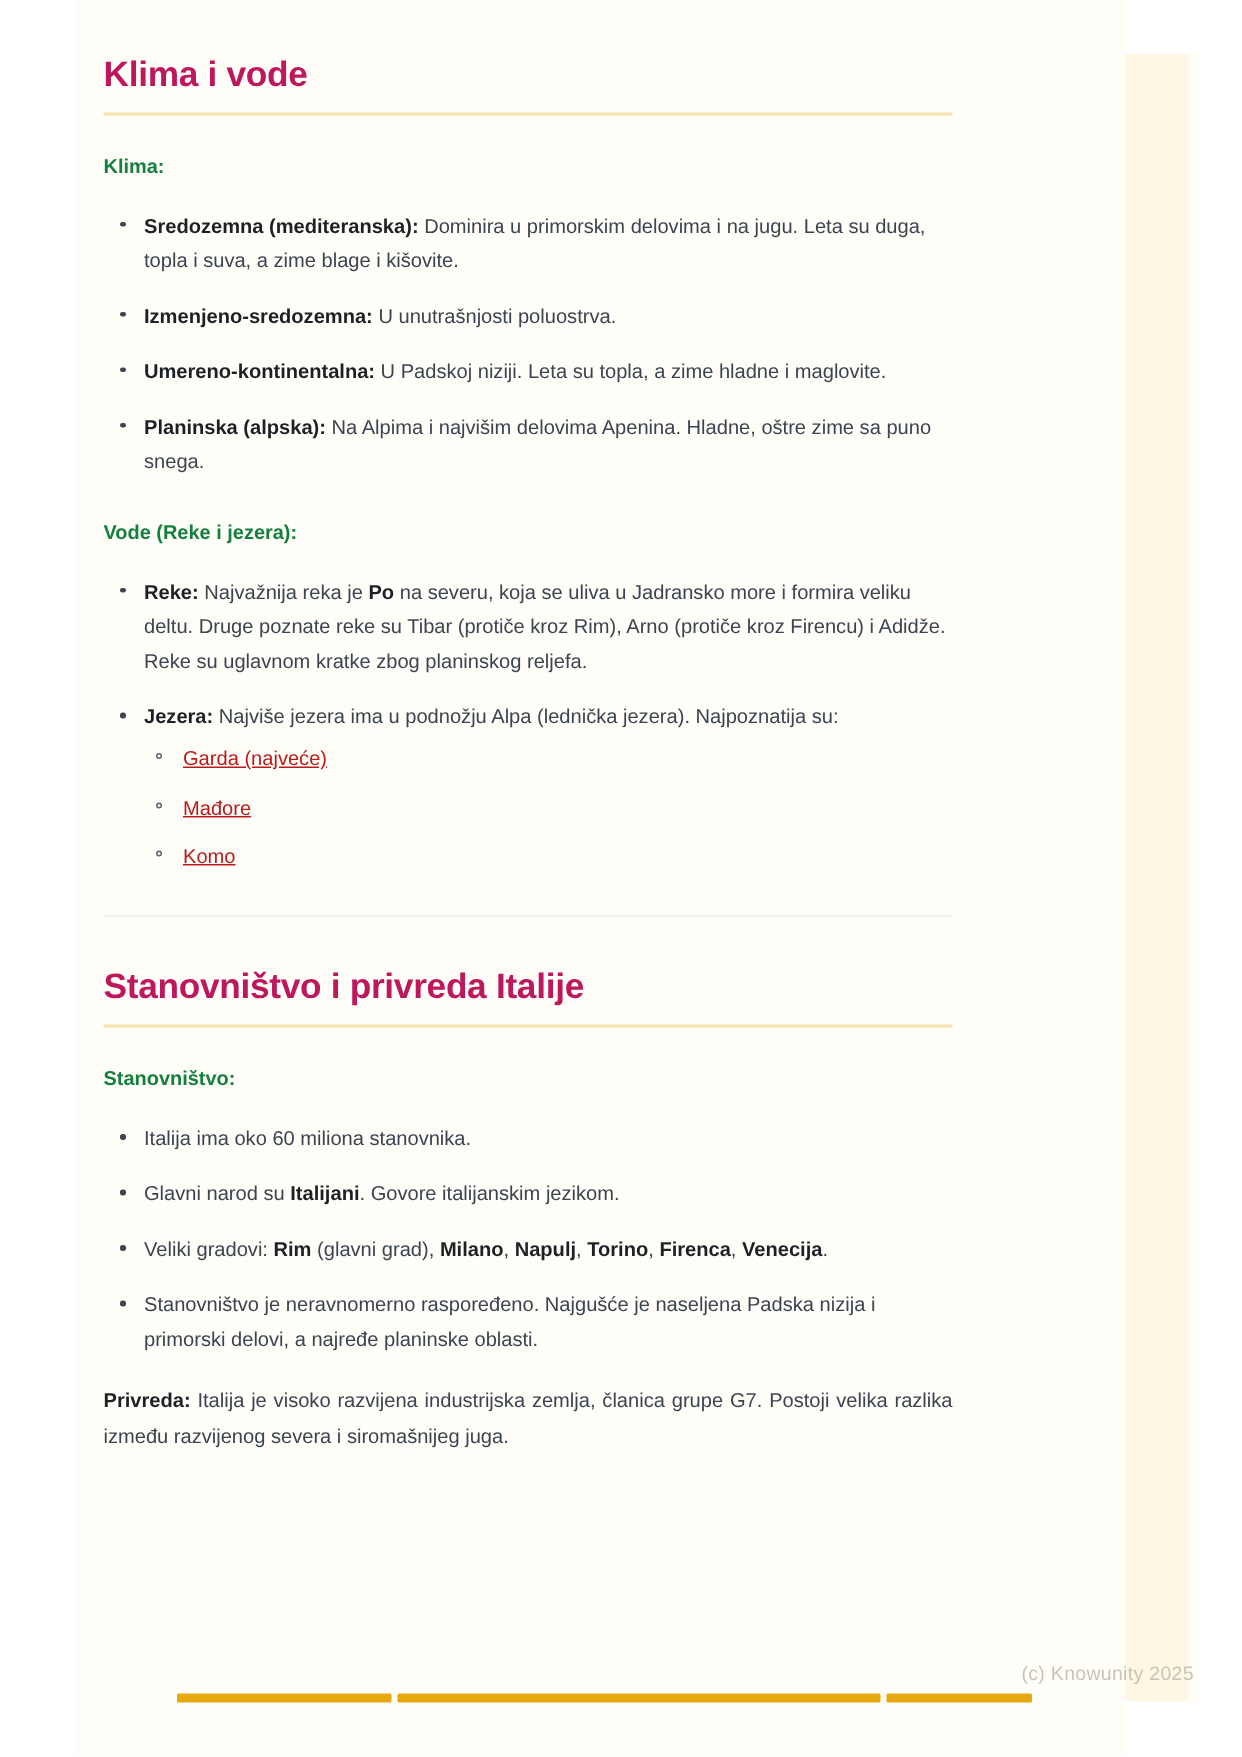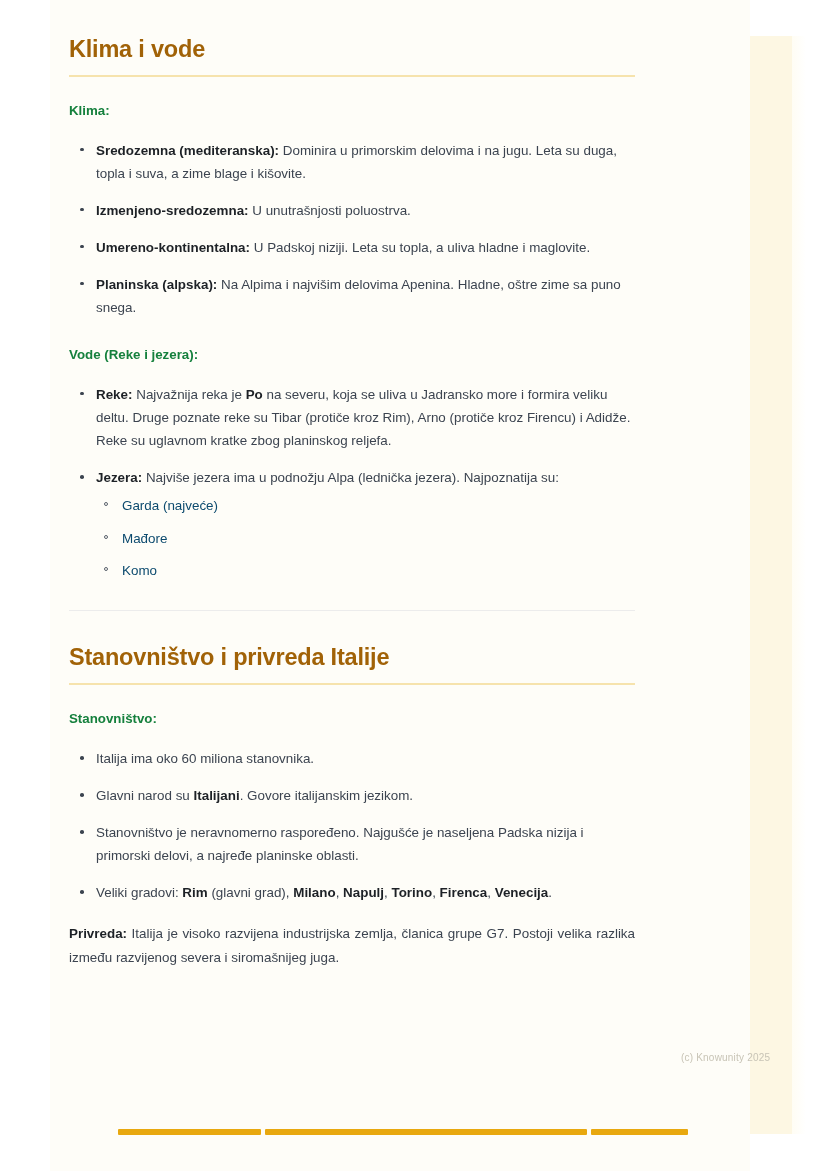--- a/index.html
+++ b/index.html
@@ -49,21 +49,21 @@
   .card-inner {
     position: absolute;
     left: 19px;
     top: 36px;
     width: 570px;
   }
 
   h1.section-title {
     font-size: 23.5px;
     font-weight: bold;
-    color: #a16207;
+    color: #be185d;
     margin: 0 0 11px 0;
     letter-spacing: -0.2px;
     line-height: 1.18;
   }
   .title-rule {
     height: 2px;
     background: #f6e3ad;
     width: 566px;
     margin: 0 0 24px 0;
   }
@@ -101,22 +101,23 @@
   ul.sublist {
     list-style: none;
     margin: 6px 0 0 0;
     padding: 0;
   }
   ul.sublist > li {
     position: relative;
     padding-left: 26px;
     margin-bottom: 11px;
     font-size: 13.4px;
-    color: #0c4a6e;
+    color: #b91c1c;
     line-height: 1.6;
+    text-decoration: underline;
   }
   ul.sublist > li:last-child { margin-bottom: 0; }
   ul.sublist > li::before {
     content: "";
     position: absolute;
     left: 8px;
     top: 7px;
     width: 4px;
     height: 4px;
     border-radius: 50%;
@@ -136,22 +137,22 @@
     font-size: 13.4px;
     color: #3c4450;
     line-height: 1.74;
     margin: 18px 0 0 0;
     text-align: justify;
     width: 566px;
   }
   .watermark {
     position: absolute;
     left: 681px;
-    top: 1052px;
-    font-size: 10px;
+    top: 1108px;
+    font-size: 13px;
     color: #c8c4b6;
     letter-spacing: 0.2px;
     white-space: nowrap;
   }
   .bottom-bars {
     position: absolute;
     left: 68px;
     top: 1129px;
     width: 570px;
     height: 6px;
@@ -179,21 +180,21 @@
     <div class="card-inner">
 
       <h1 class="section-title">Klima i vode</h1>
       <div class="title-rule"></div>
 
       <div class="lead">Klima:</div>
 
       <ul class="blist">
         <li><b>Sredozemna (mediteranska):</b><span> Dominira u primorskim delovima i na jugu. Leta su duga, topla i suva, a zime blage i kišovite.</span></li>
         <li><b>Izmenjeno-sredozemna:</b><span> U unutrašnjosti poluostrva.</span></li>
-        <li><b>Umereno-kontinentalna:</b><span> U Padskoj niziji. Leta su topla, a uliva hladne i maglovite.</span></li>
+        <li><b>Umereno-kontinentalna:</b><span> U Padskoj niziji. Leta su topla, a zime hladne i maglovite.</span></li>
         <li><b>Planinska (alpska):</b><span> Na Alpima i najvišim delovima Apenina. Hladne, oštre zime sa puno snega.</span></li>
       </ul>
 
       <div class="lead" style="margin-top:26px;">Vode (Reke i jezera):</div>
 
       <ul class="blist">
         <li><b>Reke:</b><span> Najvažnija reka je </span><b>Po</b><span> na severu, koja se uliva u Jadransko more i formira veliku deltu. Druge poznate reke su Tibar (protiče kroz Rim), Arno (protiče kroz Firencu) i Adidže. Reke su uglavnom kratke zbog planinskog reljefa.</span></li>
         <li><b>Jezera:</b><span> Najviše jezera ima u podnožju Alpa (lednička jezera). Najpoznatija su:</span>
           <ul class="sublist">
             <li>Garda (najveće)</li>
@@ -206,22 +207,22 @@
       <div class="section-divider"></div>
 
       <h1 class="section-title">Stanovništvo i privreda Italije</h1>
       <div class="title-rule"></div>
 
       <div class="lead">Stanovništvo:</div>
 
       <ul class="blist">
         <li><span>Italija ima oko 60 miliona stanovnika.</span></li>
         <li><span>Glavni narod su </span><b>Italijani</b><span>. Govore italijanskim jezikom.</span></li>
+        <li><span>Veliki gradovi: </span><b>Rim</b><span> (glavni grad), </span><b>Milano</b><span>, </span><b>Napulj</b><span>, </span><b>Torino</b><span>, </span><b>Firenca</b><span>, </span><b>Venecija</b><span>.</span></li>
         <li><span>Stanovništvo je neravnomerno raspoređeno. Najgušće je naseljena Padska nizija i primorski delovi, a najređe planinske oblasti.</span></li>
-        <li><span>Veliki gradovi: </span><b>Rim</b><span> (glavni grad), </span><b>Milano</b><span>, </span><b>Napulj</b><span>, </span><b>Torino</b><span>, </span><b>Firenca</b><span>, </span><b>Venecija</b><span>.</span></li>
       </ul>
 
       <p class="para"><b>Privreda:</b><span> Italija je visoko razvijena industrijska zemlja, članica grupe G7. Postoji velika razlika između razvijenog severa i siromašnijeg juga.</span></p>
 
     </div>
 
     <div class="bottom-bars">
       <div class="bar b1"></div>
       <div class="bar b2"></div>
       <div class="bar b3"></div>

